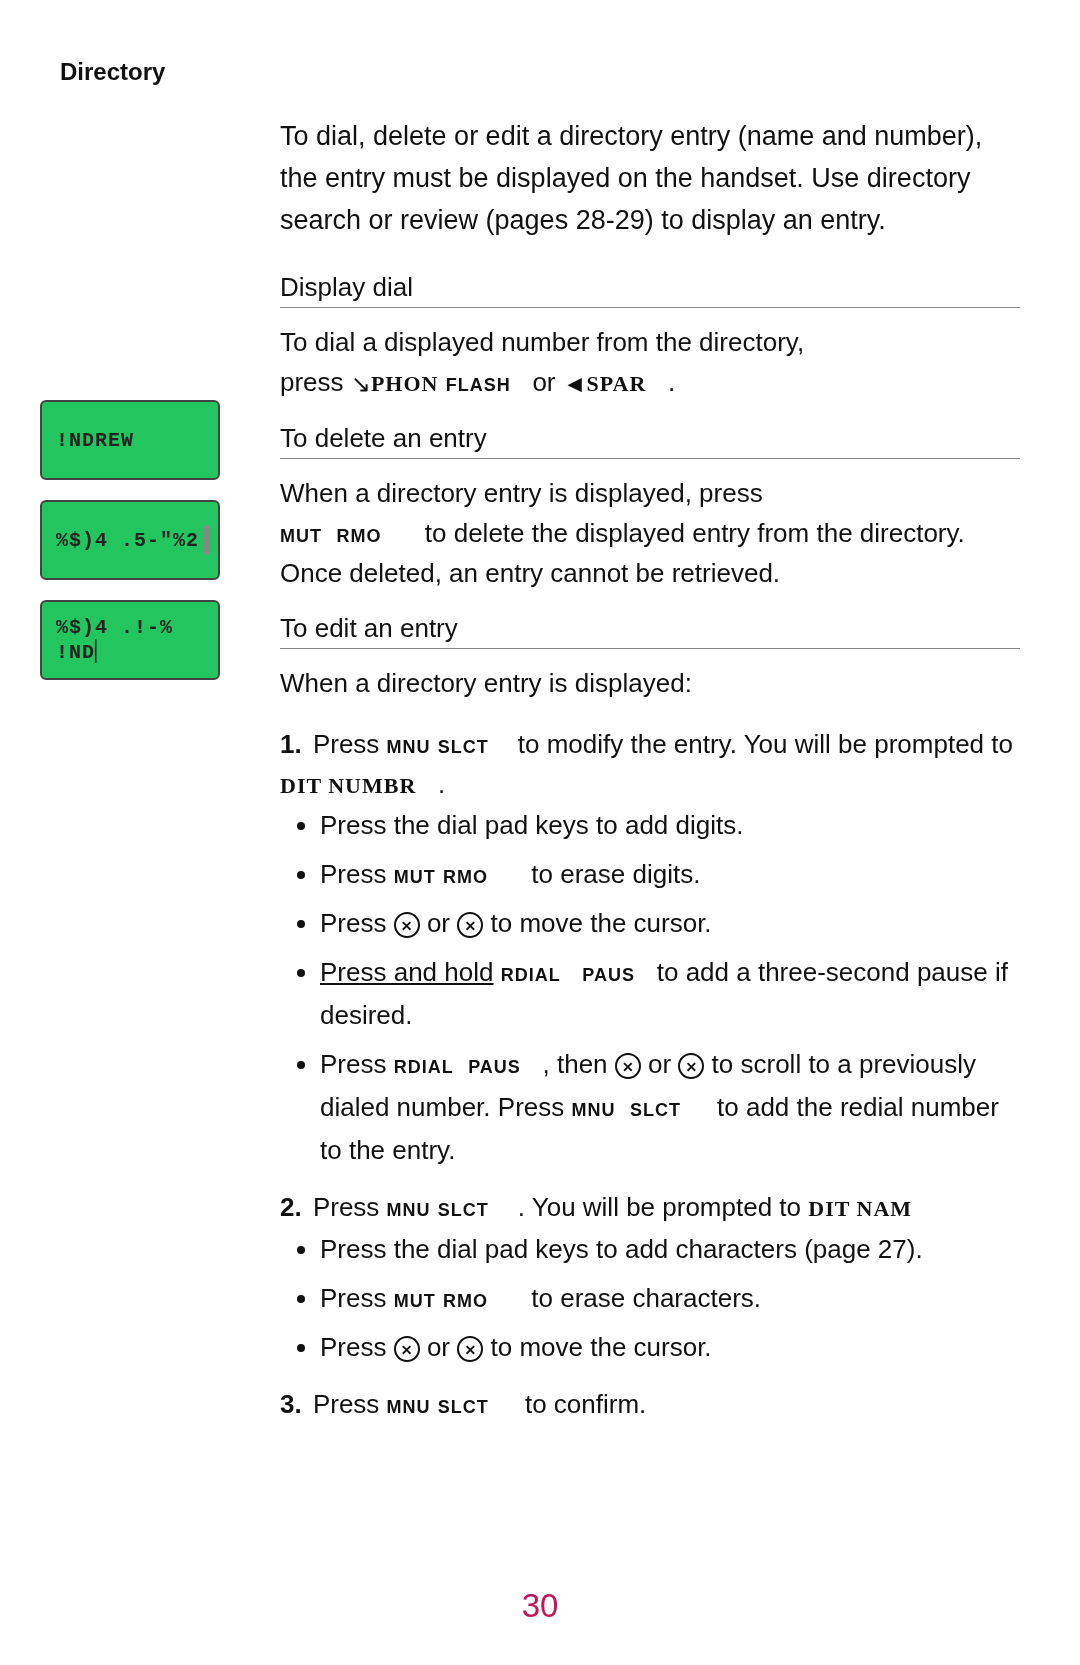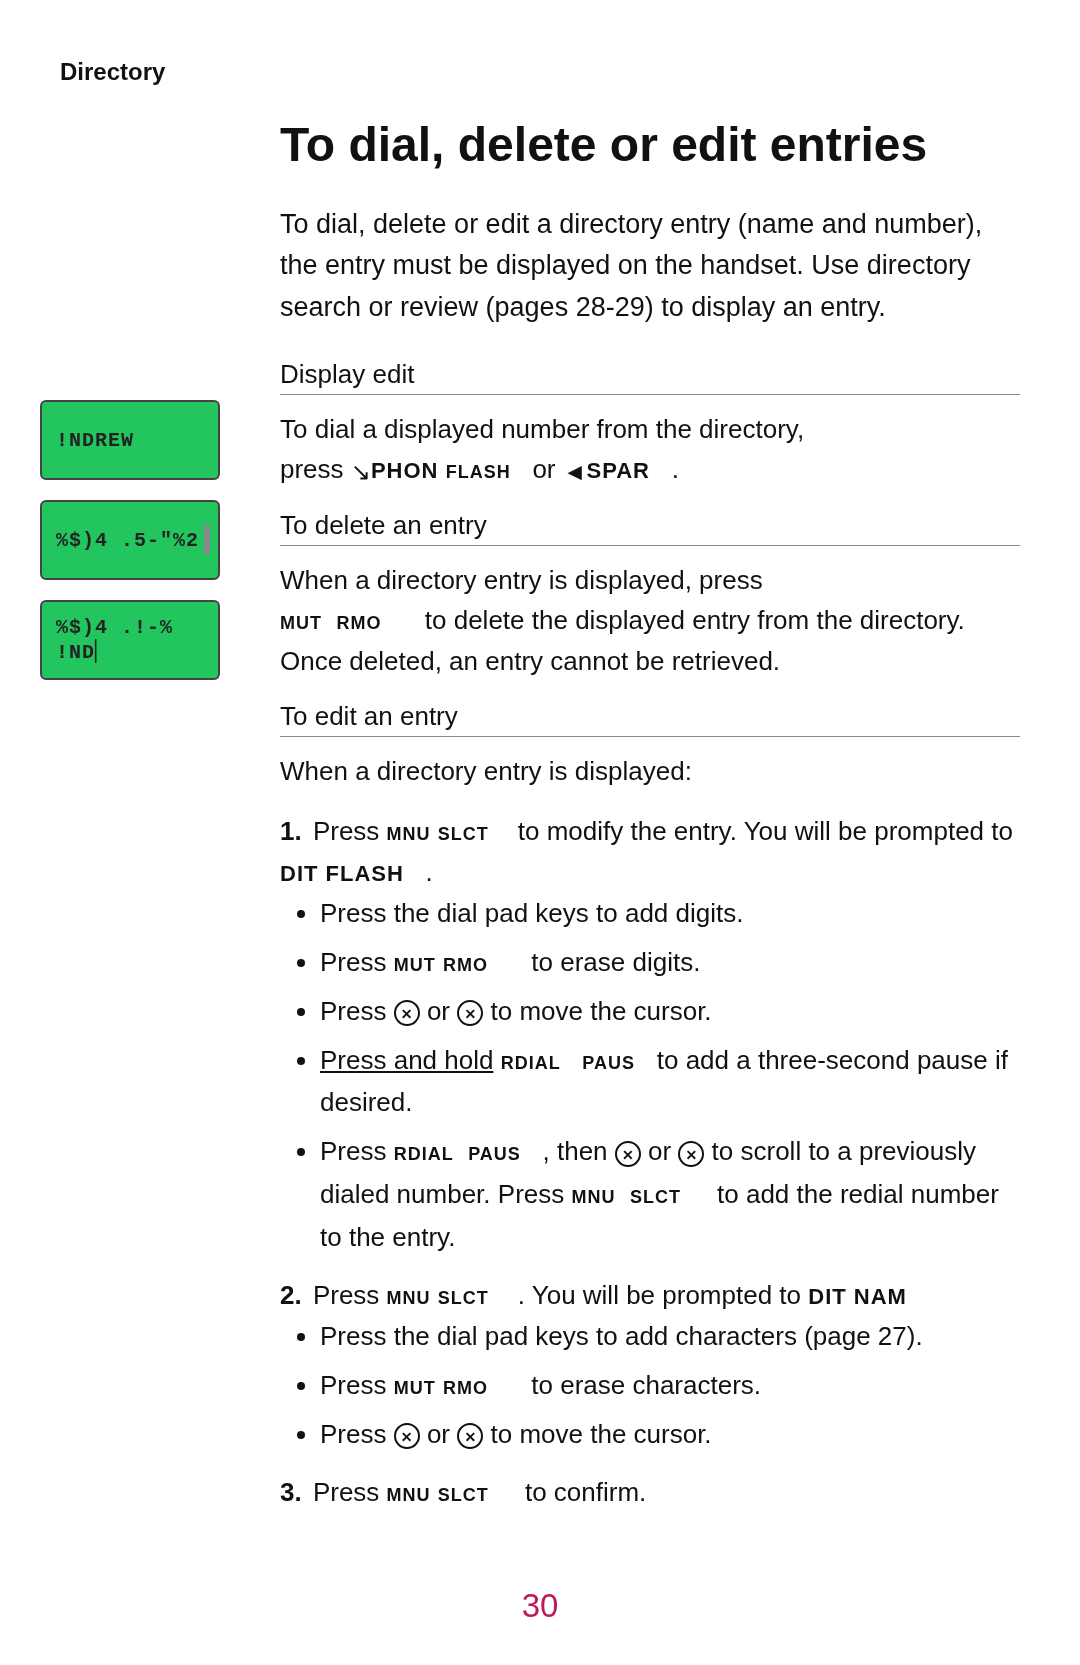--- a/index.html
+++ b/index.html
@@ -44,21 +44,21 @@
       padding-bottom: 4px;
       margin-bottom: 14px;
       margin-top: 10px;
     }
     .section-body {
       font-size: 26px;
       line-height: 1.55;
       margin-bottom: 20px;
     }
     .mono {
-      font-family: Liberation Sans, sans-serif;
+      font-family: Liberation Serif, serif;
       font-size: 22px;
       font-weight: bold;
       letter-spacing: 1px;
     }
     .small-caps {
       font-size: 18px;
       font-weight: bold;
       letter-spacing: 1px;
       text-transform: uppercase;
     }
@@ -183,25 +183,24 @@
     <div class="device-panel panel-relative">
       <span class="panel-name">%$)4 .5-"%2</span>
       <div class="panel-scroll"></div>
     </div>
     <div class="device-panel panel-relative">
       <span class="panel-name">%$)4 .!-%<br>!ND▏</span>
     </div>
   </div>
 
   <div class="main-content">
-    <h1 class="page-title">To dial, delete or edit entries</h1>
 
     <p class="intro-text">To dial, delete or edit a directory entry (name and number), the entry must be displayed on the handset. Use directory search or review (pages 28-29) to display an entry.</p>
 
-    <div class="section-header">Display edit</div>
+    <div class="section-header">Display dial</div>
     <div class="section-body">
       To dial a displayed number from the directory,<br>
       press <span class="phone-icon">↘</span><span class="mono">PHON</span>&nbsp;<span class="small-caps">FLASH</span>&nbsp;&nbsp; or <span class="speaker-icon">◄</span><span class="mono">SPAR</span>&nbsp;&nbsp;&nbsp;.
     </div>
 
     <div class="section-header">To delete an entry</div>
     <div class="section-body">
       When a directory entry is displayed, press<br>
       <span class="small-caps">MUT</span>&nbsp; <span class="small-caps">RMO</span>&nbsp;&nbsp;&nbsp;&nbsp;&nbsp; to delete the displayed entry from
       the directory. Once deleted, an entry cannot be
@@ -211,21 +210,21 @@
     <div class="section-header">To edit an entry</div>
     <div class="section-body">
       When a directory entry is displayed:
     </div>
 
     <ol class="numbered-list">
 
       <li class="numbered-item">
         <span class="num">1.</span>
         Press <span class="small-caps">MNU</span> <span class="small-caps">SLCT</span>&nbsp;&nbsp;&nbsp; to modify the entry. You will
-        be prompted to <span class="mono">DIT FLASH</span>&nbsp;&nbsp;&nbsp;.
+        be prompted to <span class="mono">DIT NUMBR</span>&nbsp;&nbsp;&nbsp;.
         <ul class="bullet-list">
           <li>Press the dial pad keys to add digits.</li>
           <li>Press <span class="small-caps">MUT</span> <span class="small-caps">RMO</span>&nbsp;&nbsp;&nbsp;&nbsp;&nbsp; to erase digits.</li>
           <li>Press <span class="circle-x"></span> or <span class="circle-x"></span> to move the cursor.</li>
           <li><span class="underline">Press and hold</span> <span class="small-caps">RDIAL</span>&nbsp;&nbsp; <span class="small-caps">PAUS</span>&nbsp;&nbsp; to add a three-second pause if desired.</li>
           <li>Press <span class="small-caps">RDIAL</span>&nbsp; <span class="small-caps">PAUS</span>&nbsp;&nbsp;&nbsp;, then <span class="circle-x"></span> or <span class="circle-x"></span> to scroll to a previously dialed number. Press <span class="small-caps">MNU</span>&nbsp; <span class="small-caps">SLCT</span>&nbsp;&nbsp;&nbsp;&nbsp; to add the redial number to the entry.</li>
         </ul>
       </li>
 
       <li class="numbered-item">

